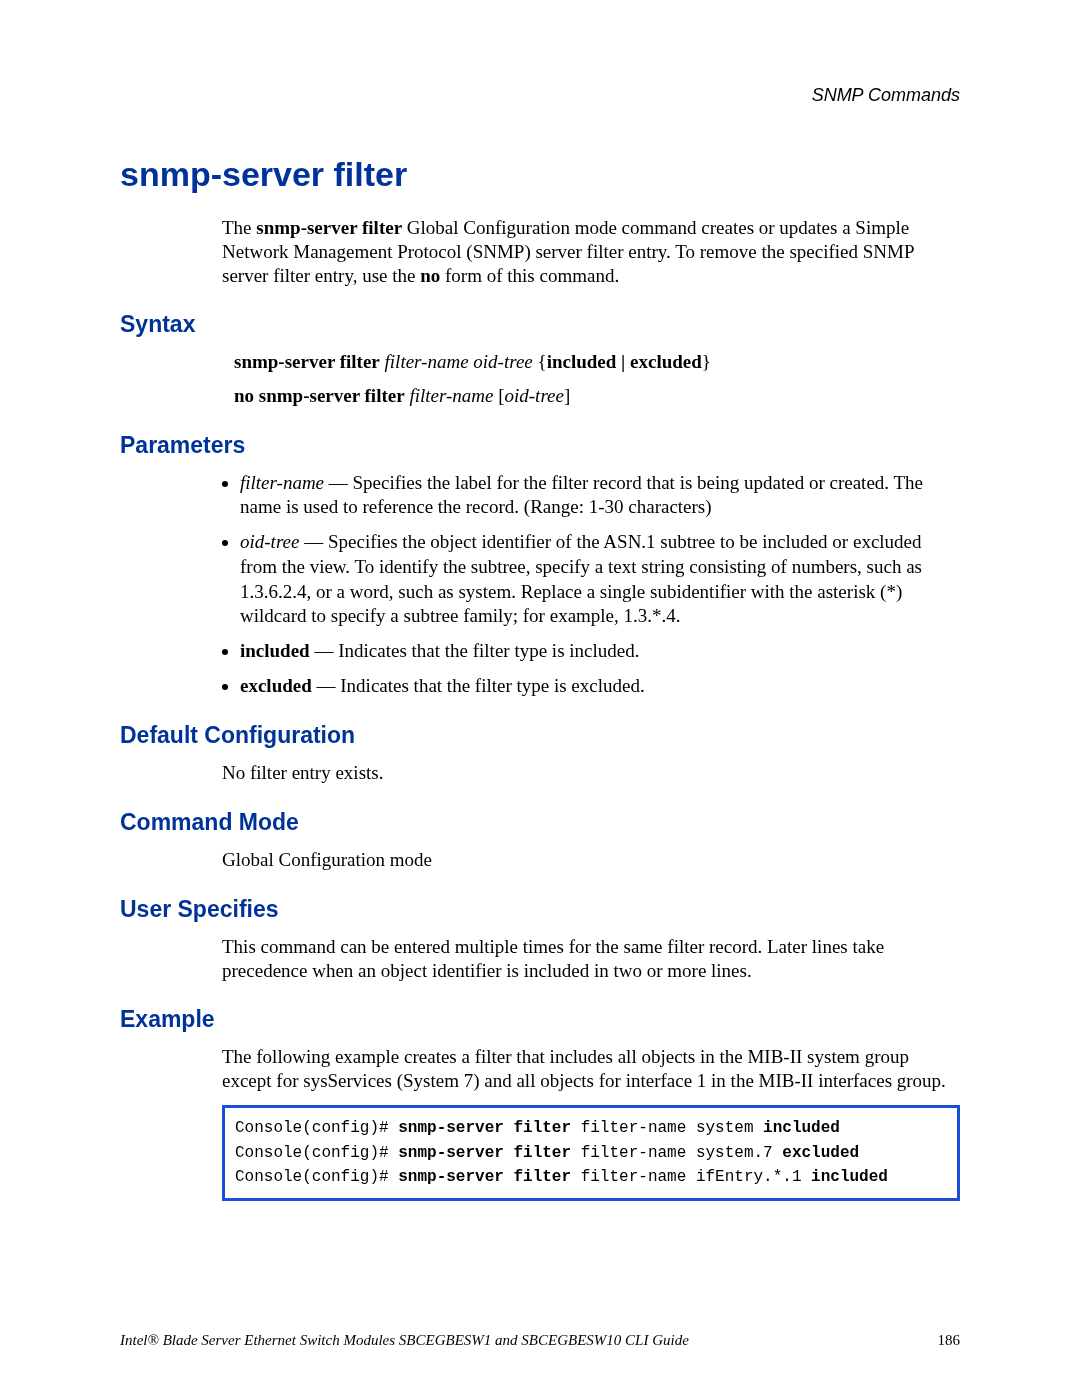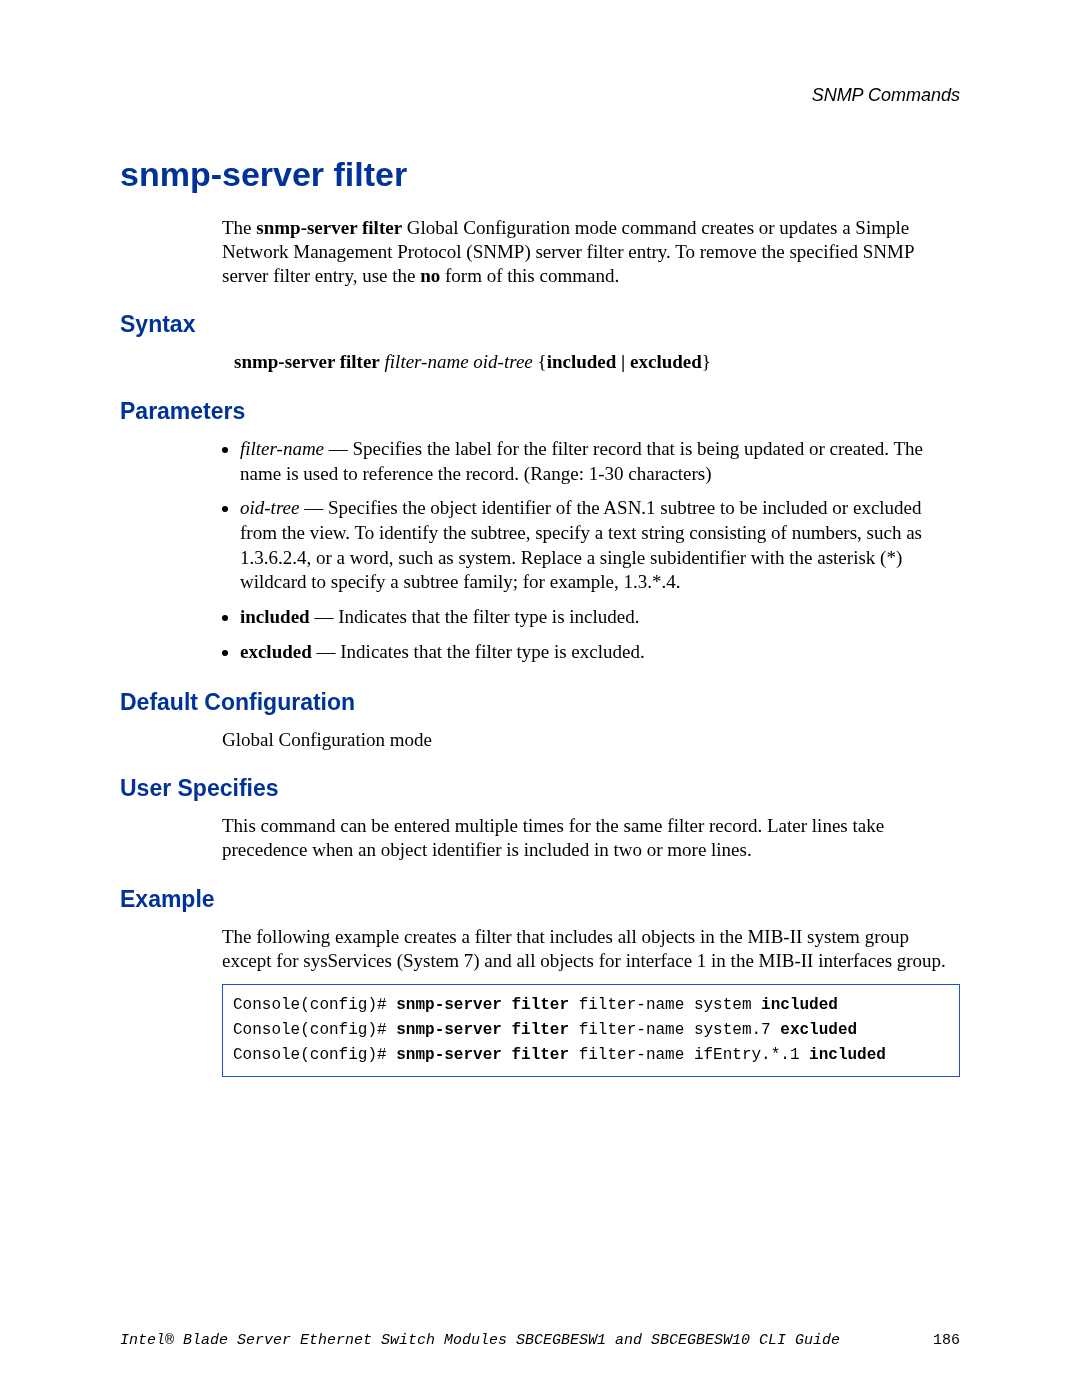--- a/index.html
+++ b/index.html
@@ -53,35 +53,35 @@
     margin: 8px 0 0 18px;
     padding: 0;
   }
   ul.params li {
     margin-bottom: 10px;
     line-height: 1.3;
   }
   .bold { font-weight: bold; }
   .ital { font-style: italic; }
   .codebox {
-    border: 1px solid #1d4ed8;
+    border: 3px solid #1d4ed8;
     padding: 8px 10px;
     margin-top: 12px;
     font-family: "Courier New", Courier, monospace;
     font-size: 16px;
     line-height: 1.55;
     white-space: nowrap;
     overflow: hidden;
   }
   .footer {
     position: absolute;
     bottom: 48px;
     left: 120px;
     right: 120px;
-    font-family: Liberation Mono, monospace;
+    font-family: Liberation Serif, serif;
     font-style: italic;
     font-size: 15px;
   }
   .footer-pagenum {
     float: right;
     font-style: normal;
   }
 </style>
 </head>
 <body>
@@ -95,34 +95,40 @@
   <div class="body-indent intro">
     <span>The </span><span class="bold">snmp-server filter</span><span> Global Configuration mode command creates or updates a Simple Network Management Protocol (SNMP) server filter entry. To remove the specified SNMP server filter entry, use the </span><span class="bold">no</span><span> form of this command.</span>
   </div>
 
   <h2>Syntax</h2>
   <div class="body-indent">
     <div class="syntax-line">
       <span class="bold">snmp-server filter</span>
       <span class="ital">filter-name oid-tree</span><span> {</span><span class="bold">included | excluded</span><span>}</span>
     </div>
+    <div class="syntax-line">
+      <span class="bold">no snmp-server filter</span>
+      <span class="ital">filter-name</span><span> [</span><span class="ital">oid-tree</span><span>]</span>
+    </div>
   </div>
 
   <h2>Parameters</h2>
   <div class="body-indent">
     <ul class="params" id="params-list">
         <li><span class="ital">filter-name</span><span> — </span><span>Specifies the label for the filter record that is being updated or created. The name is used to reference the record. (Range: 1-30 characters)</span></li>
         <li><span class="ital">oid-tree</span><span> — </span><span>Specifies the object identifier of the ASN.1 subtree to be included or excluded from the view. To identify the subtree, specify a text string consisting of numbers, such as 1.3.6.2.4, or a word, such as system. Replace a single subidentifier with the asterisk (*) wildcard to specify a subtree family; for example, 1.3.*.4.</span></li>
         <li><span class="bold">included</span><span> — </span><span>Indicates that the filter type is included.</span></li>
         <li><span class="bold">excluded</span><span> — </span><span>Indicates that the filter type is excluded.</span></li>
       </ul>
   </div>
 
   <h2>Default Configuration</h2>
+  <div class="body-indent">No filter entry exists.</div>
 
+  <h2>Command Mode</h2>
   <div class="body-indent">Global Configuration mode</div>
 
   <h2>User Specifies</h2>
   <div class="body-indent">This command can be entered multiple times for the same filter record. Later lines take precedence when an object identifier is included in two or more lines.</div>
 
   <h2>Example</h2>
   <div class="body-indent">
     <div>The following example creates a filter that includes all objects in the MIB-II system group except for sysServices (System 7) and all objects for interface 1 in the MIB-II interfaces group.</div>
     <div class="codebox">
       <div><span>Console(config)# </span><span class="bold">snmp-server filter</span><span> filter-name system </span><span class="bold">included</span></div>

